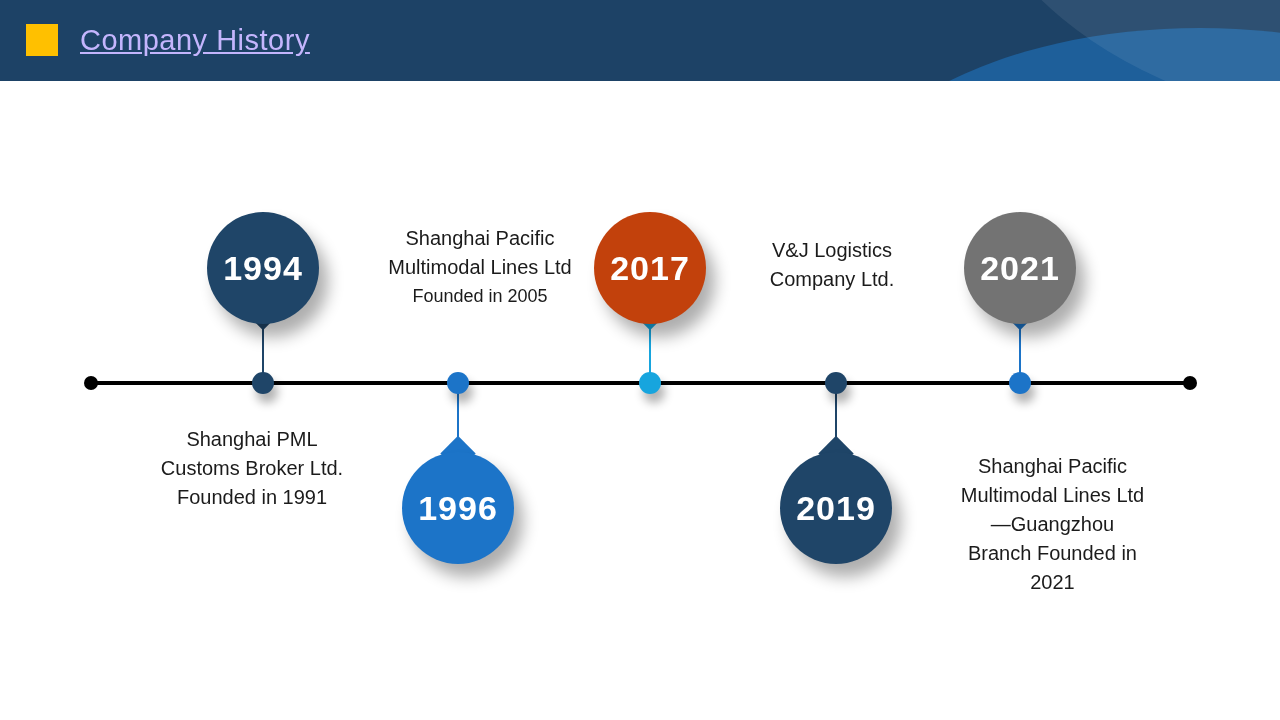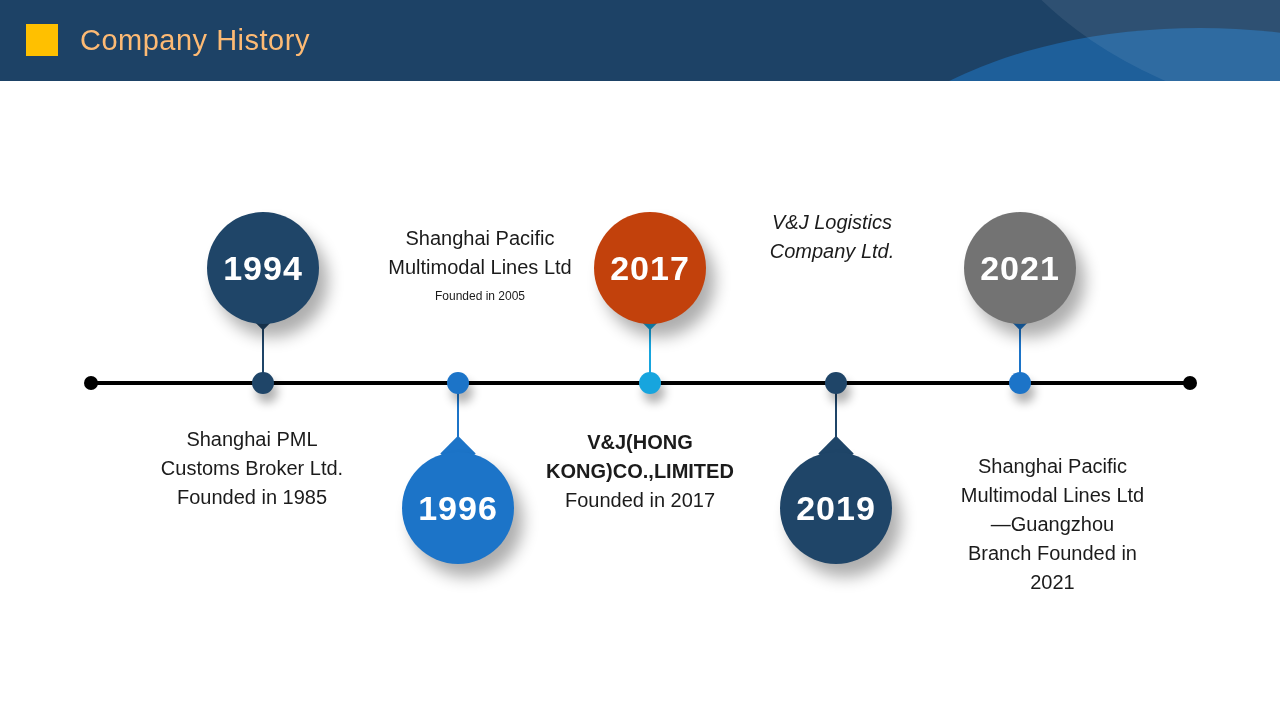--- a/index.html
+++ b/index.html
@@ -5,21 +5,21 @@
   * { margin:0; padding:0; box-sizing:border-box; }
   html,body { width:1280px; height:720px; }
   body { font-family:"Liberation Sans","DejaVu Sans",sans-serif; background:#ffffff; }
   .slide { position:relative; width:1280px; height:720px; background:#ffffff; overflow:hidden; }
 
   
   .header { position:absolute; left:0; top:0; width:1280px; height:81px; background:#1D4266; overflow:hidden; z-index:5; }
   .deco1 { position:absolute; left:830px; top:28px; width:740px; height:400px; border-radius:50%; background:#1E5F9A; }
   .deco2 { position:absolute; left:960px; top:-480px; width:900px; height:610px; border-radius:50%; background:rgba(255,255,255,0.08); }
   .accent-square { position:absolute; left:26px; top:24px; width:32px; height:32px; }
-  .page-title { position:absolute; left:80px; top:0; height:61px; line-height:81px; color:#fdba74; font-size:29px; letter-spacing:0.5px; }
+  .page-title { position:absolute; left:80px; top:0; height:61px; line-height:81px; color:#c4b5fd; font-size:29px; letter-spacing:0.5px;text-decoration:underline; }
 
   
   .timeline-line { position:absolute; left:91px; top:381px; width:1099px; height:4px; background:#000000; z-index:1; }
   .end-dot { position:absolute; top:376px; width:14px; height:14px; border-radius:50%; background:#000000; z-index:2; }
   .end-dot.start { left:84px; }
   .end-dot.end   { left:1183px; }
 
   
   .milestone { position:absolute; top:0; width:0; height:720px; }
   .m0 { left:263px; } .m1 { left:458px; } .m2 { left:650px; } .m3 { left:836px; } .m4 { left:1020px; }
@@ -38,24 +38,24 @@
 
   .below .bubble { top:452px; }
   .below .tail { top:441px; }
   .below .connector { top:386px; height:58px; }
 
   
   .note { position:absolute; text-align:center; font-size:20px; line-height:29px; color:#1b1b1b; z-index:2; }
   .note-0 { left:152px; top:425px; width:200px; }
   .note-1 { left:365px; top:224px; width:230px; }
   .note-2 { left:525px; top:428px; width:230px; }
-  .note-3 { left:747px; top:208px; width:170px;font-style:italic; }
+  .note-3 { left:747px; top:236px; width:170px; }
   .note-4 { left:960px; top:452px; width:185px; }
   .desc.bold { font-weight:bold; }
-  .founded.small { font-size:12px; line-height:28px; }
+  .founded.small { font-size:18px; line-height:28px; }
 </style>
 </head>
 <body>
 
 <div class="slide">
 
   <div class="header">
     <div class="deco1"></div>
     <div class="deco2"></div>
     <div class="accent-square" style="background-color: rgb(255, 192, 0);"></div>
@@ -69,21 +69,21 @@
   <div class="milestone above m0">
     <div class="connector" style="background-color: rgb(31, 69, 104);"></div>
     <div class="tail" style="background-color: rgb(31, 69, 104);"></div>
     <div class="bubble" style="background-color: rgb(31, 69, 104);">
       <span>1994</span>
     </div>
     <div class="dot" style="background-color: rgb(31, 69, 104);"></div>
   </div>
   <div class="note note-0">
     <div class="desc">Shanghai PML Customs Broker Ltd.</div>
-    <div class="founded">Founded in 1985</div>
+    <div class="founded">Founded in 1991</div>
   </div>
 
   <div class="milestone below m1">
     <div class="connector" style="background-color: rgb(28, 116, 200);"></div>
     <div class="tail" style="background-color: rgb(28, 116, 200);"></div>
     <div class="bubble" style="background-color: rgb(28, 116, 200);">
       <span>1996</span>
     </div>
     <div class="dot" style="background-color: rgb(28, 116, 200);"></div>
   </div>
@@ -92,24 +92,20 @@
     <div class="founded small">Founded in 2005</div>
   </div>
 
   <div class="milestone above m2">
     <div class="connector" style="background-color: rgb(23, 165, 222);"></div>
     <div class="tail" style="background-color: rgb(23, 165, 222);"></div>
     <div class="bubble" style="background-color: #c2410c;">
       <span>2017</span>
     </div>
     <div class="dot" style="background-color: rgb(23, 165, 222);"></div>
-  </div>
-  <div class="note note-2">
-    <div class="desc bold">V&amp;J(HONG KONG)CO.,LIMITED</div>
-    <div class="founded">Founded in 2017</div>
   </div>
 
   <div class="milestone below m3">
     <div class="connector" style="background-color: rgb(31, 69, 104);"></div>
     <div class="tail" style="background-color: rgb(31, 69, 104);"></div>
     <div class="bubble" style="background-color: rgb(31, 69, 104);">
       <span>2019</span>
     </div>
     <div class="dot" style="background-color: rgb(31, 69, 104);"></div>
   </div>

